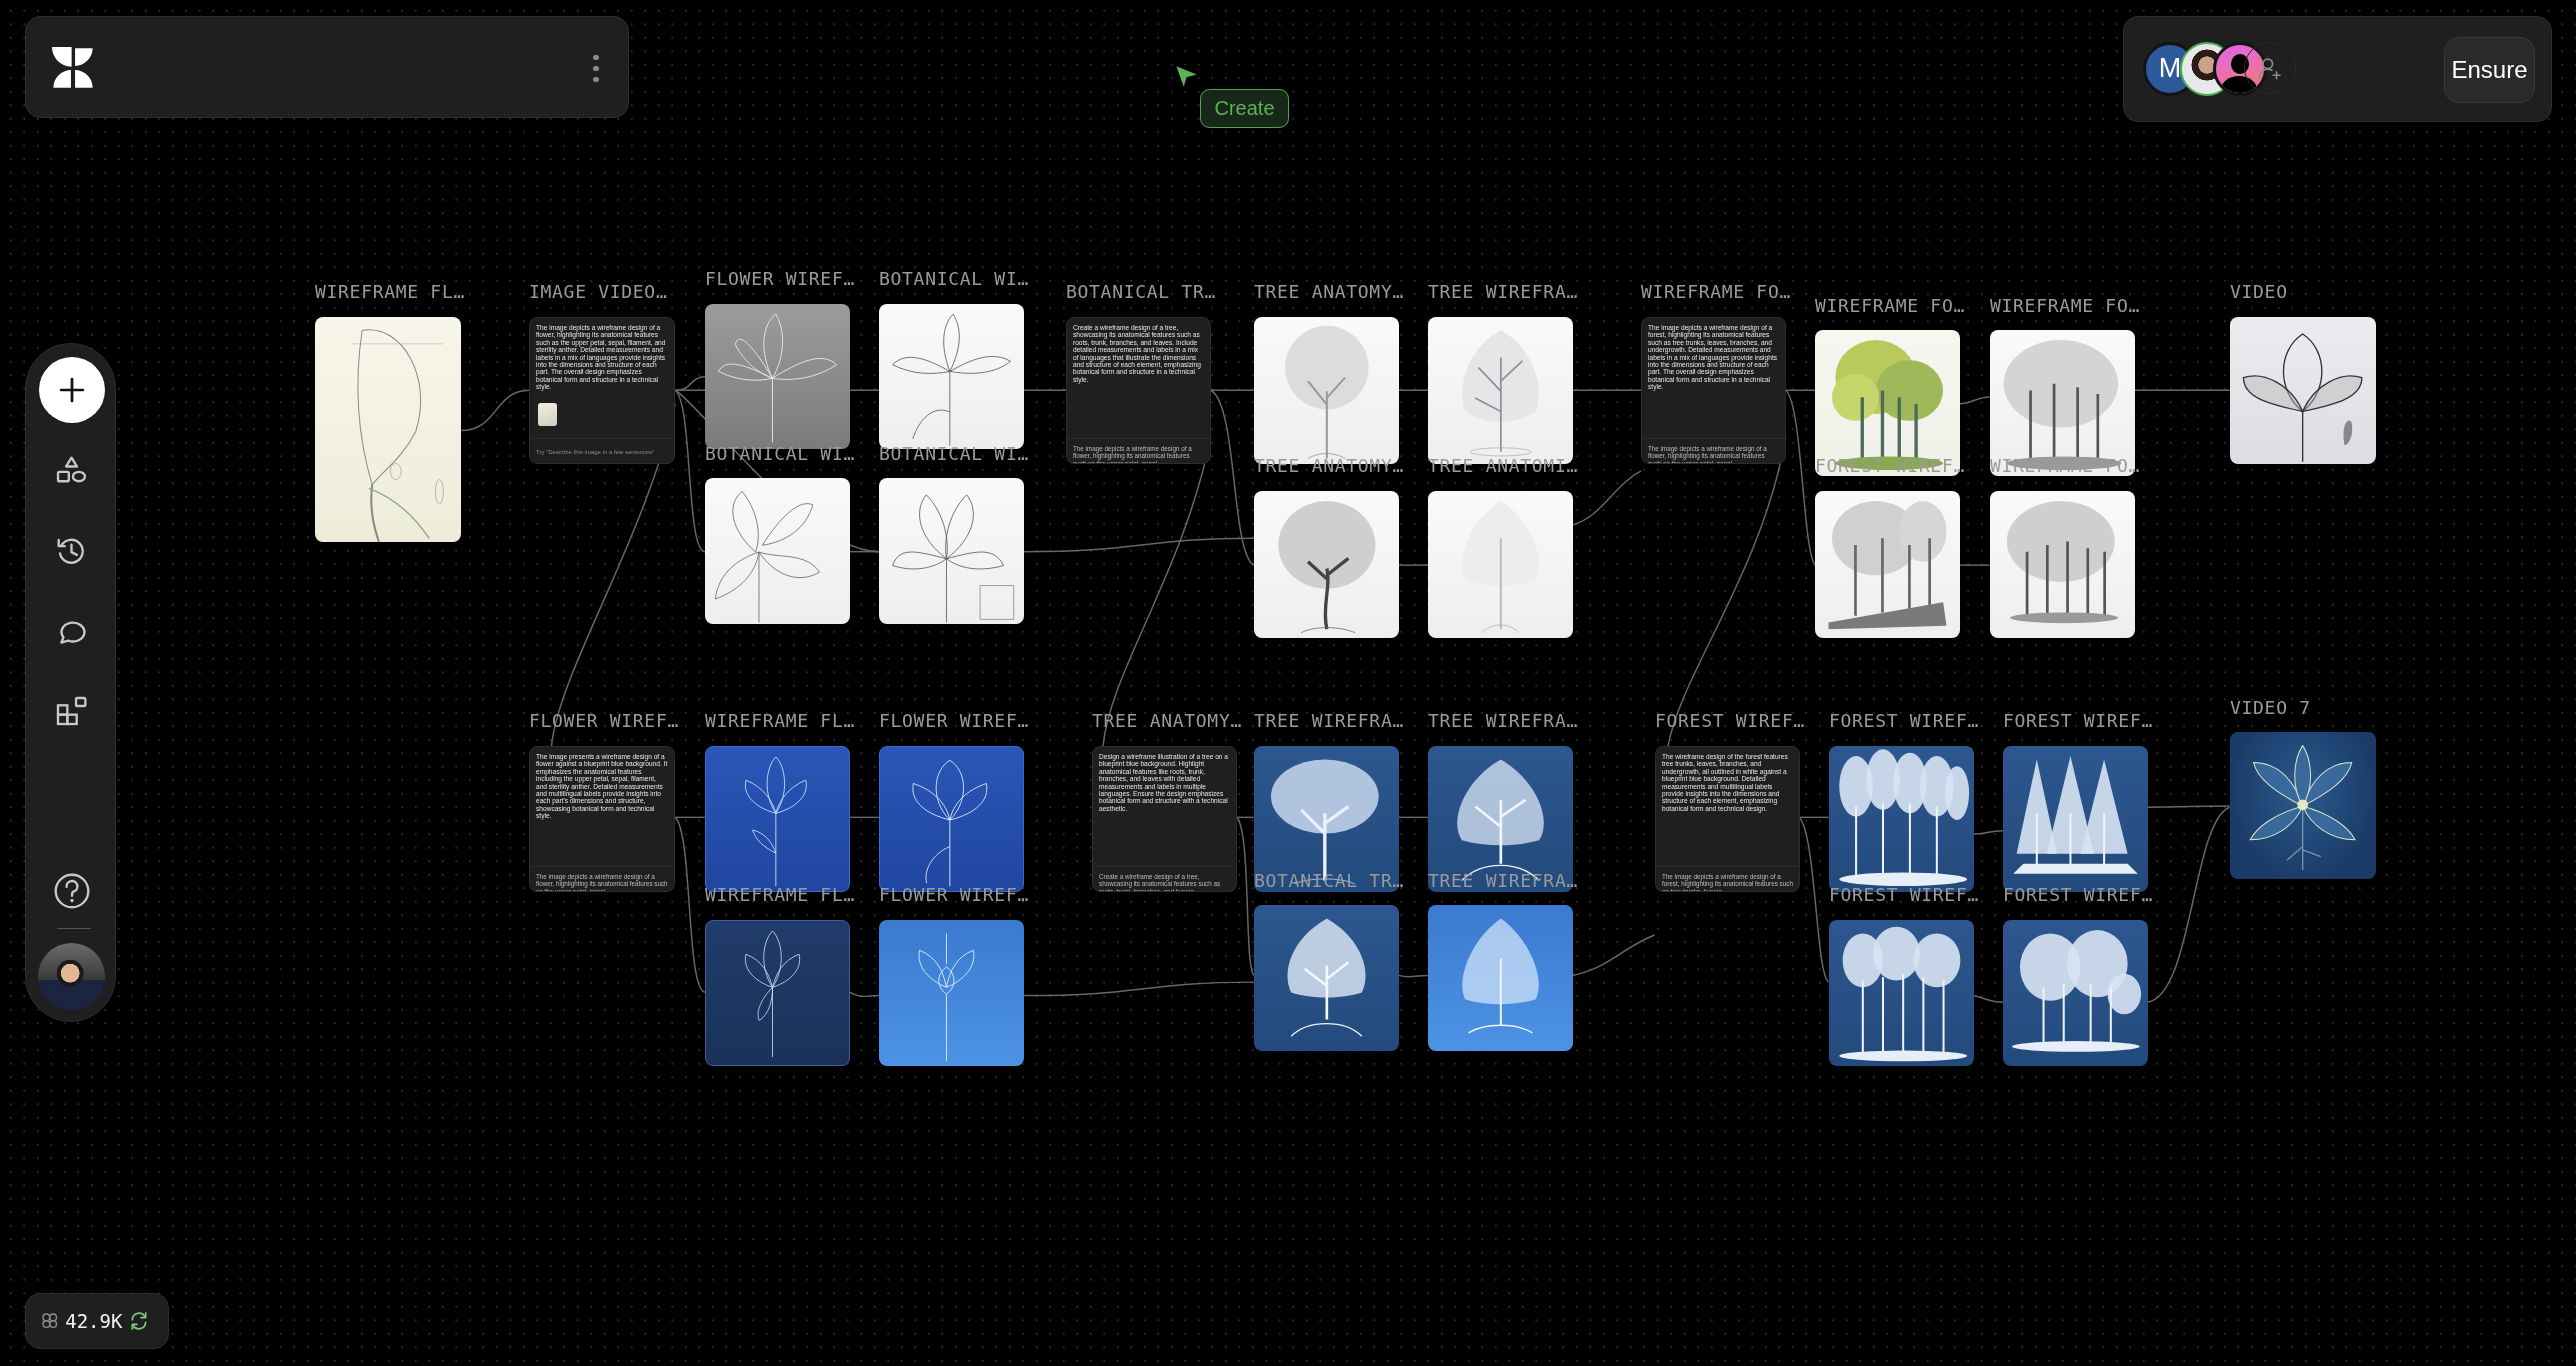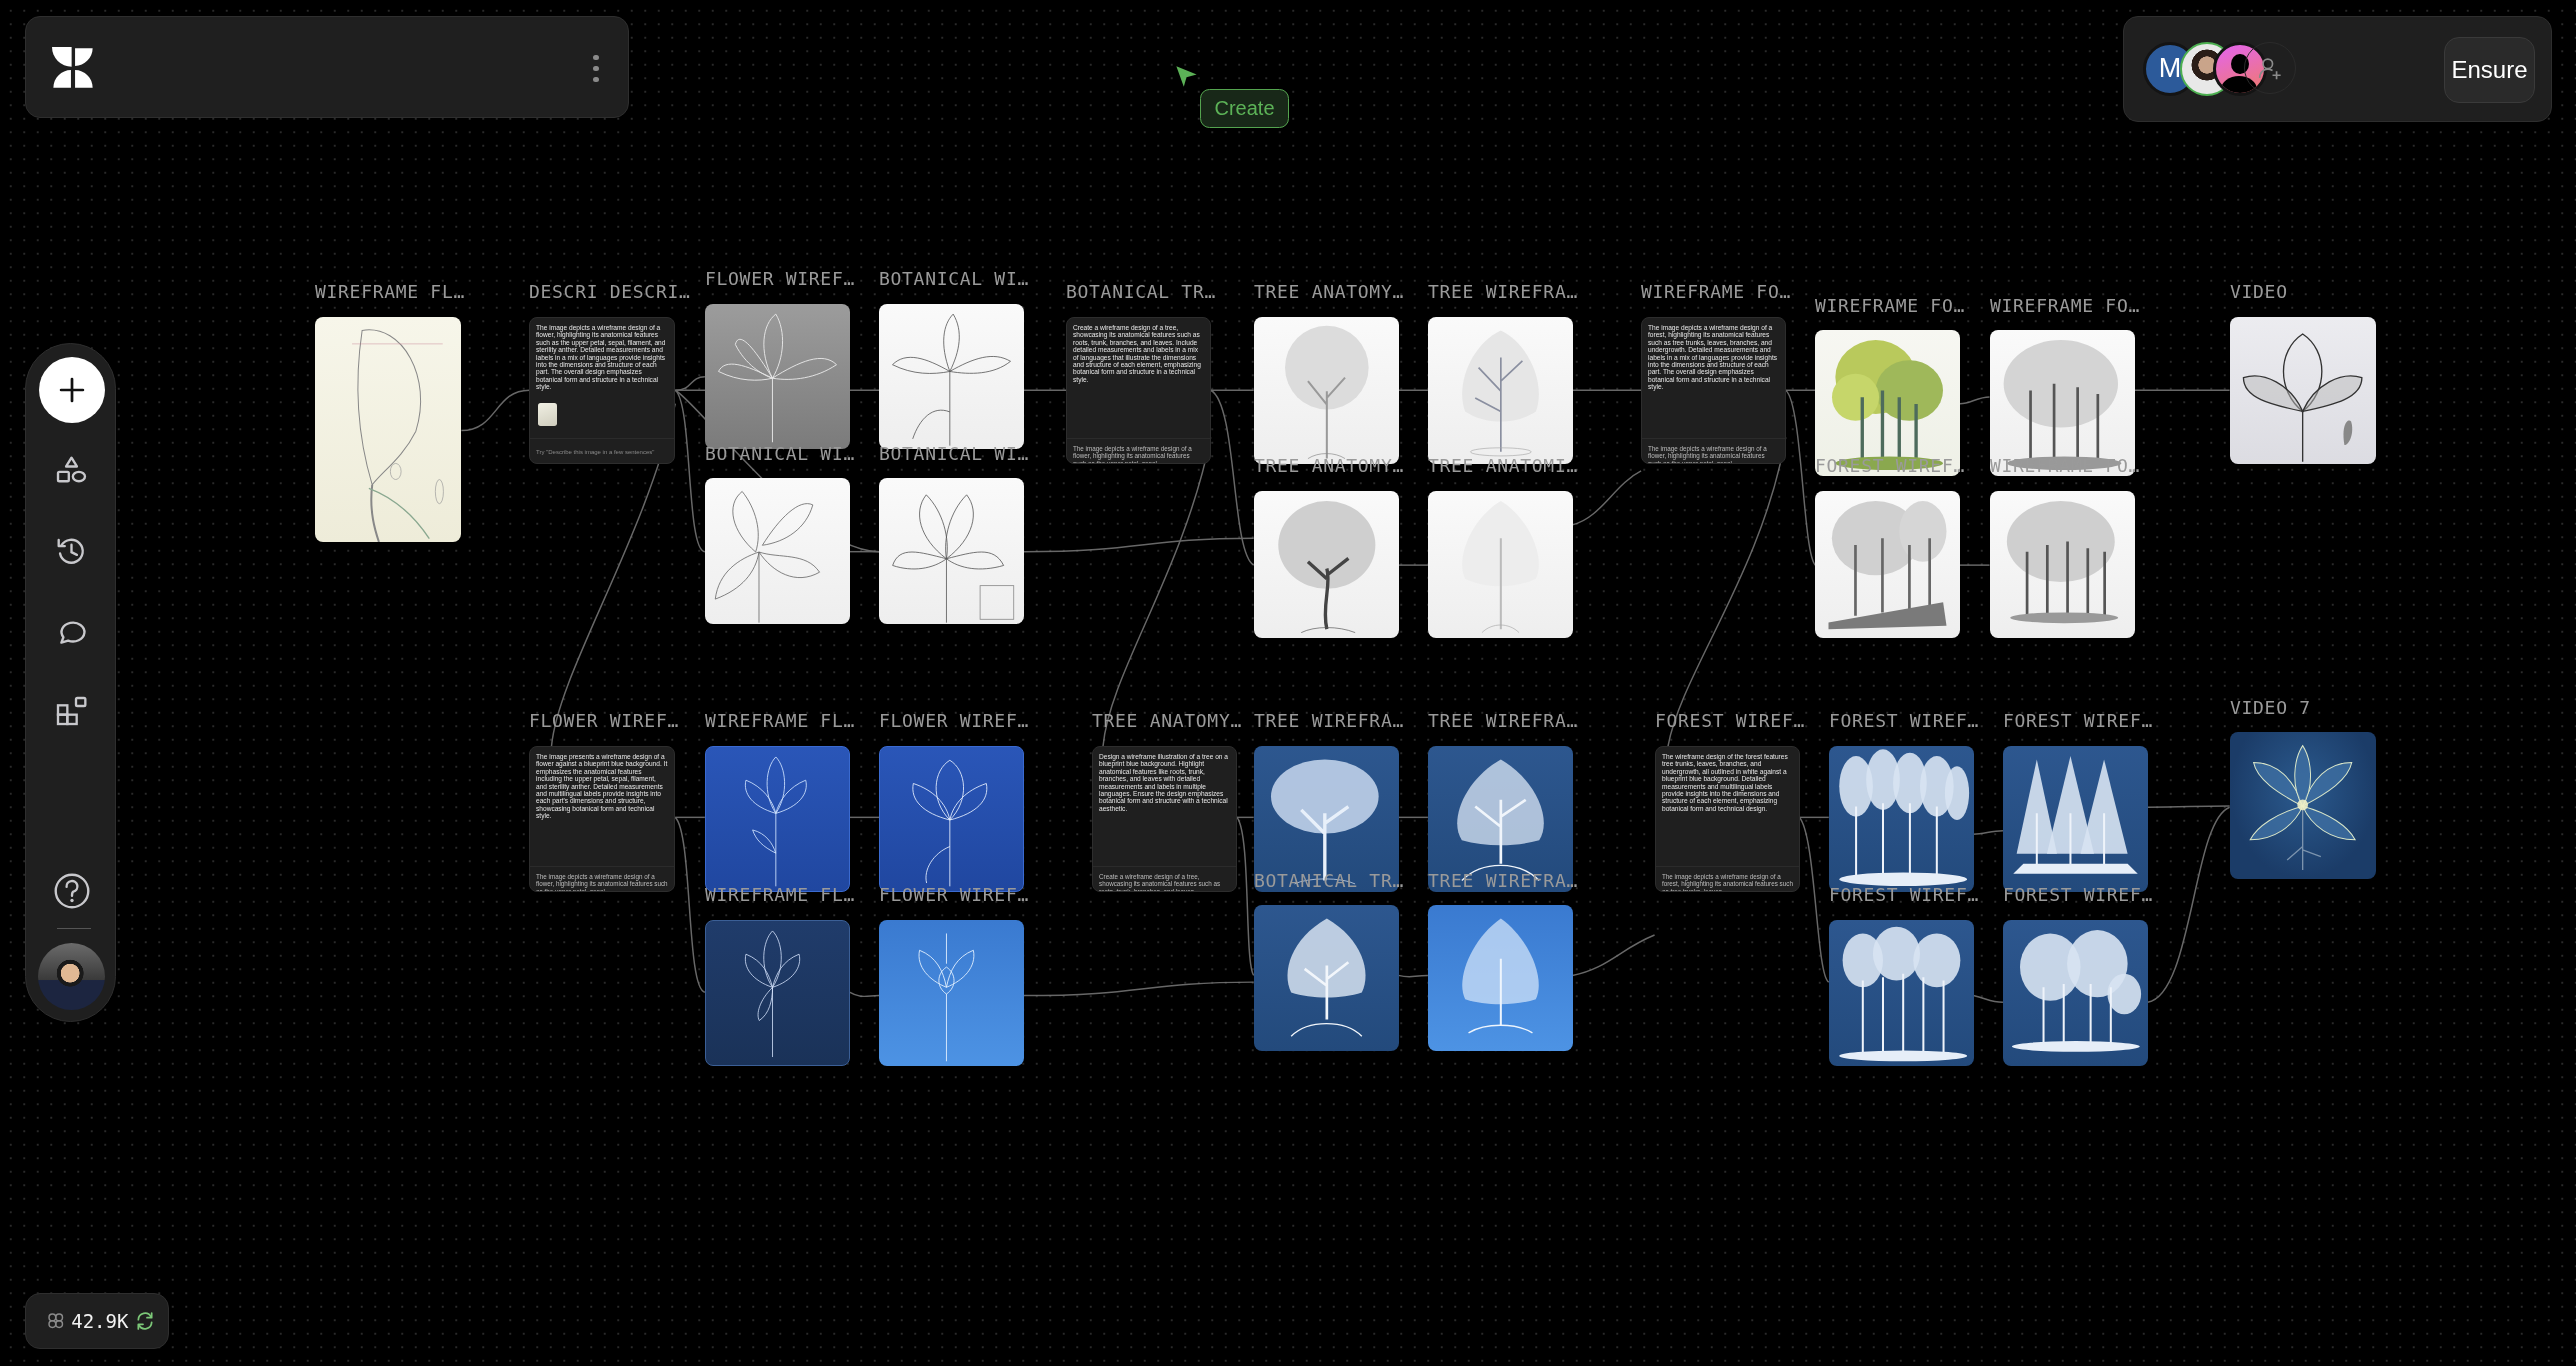--- a/index.html
+++ b/index.html
@@ -43,21 +43,21 @@
   #tool-shapes { top:106px; }
   #tool-history { top:187px; }
   #tool-comment { top:268px; }
   #tool-apps { top:348px; }
   #tool-help { top:527px; }
   #toolbar-divider { position:absolute; left:31px; top:584px; width:34px; height:1.3px; background:#555; }
   #user-avatar { position:absolute; left:12px; top:599px; width:67px; height:67px; border-radius:50%; overflow:hidden; cursor:pointer;
     background: radial-gradient(circle at 48% 45%, #e0b894 0 18%, #1a1a1a 19% 26%, transparent 27%), linear-gradient(180deg,#6b6b6b 0%,#3a3a3a 55%,#1c2540 56%,#1c2540 100%); }
 
   
-  #credits { left:25px; top:1293px; width:144px; height:56px; border-radius:15px; display:flex; align-items:center; padding-left:21px; box-sizing:border-box; gap:6.7px; }
+  #credits { left:25px; top:1293px; width:144px; height:56px; border-radius:15px; display:flex; align-items:center; padding-left:15px; box-sizing:border-box; gap:6.7px; }
   #credits-value { font-family:"DejaVu Sans Mono", monospace; font-size:19px; color:#f2f2f2; }
 
   
   .node-label { position:absolute; font-family:"DejaVu Sans Mono", monospace; font-size:18px; letter-spacing:0.7px; color:#9a9a9a; white-space:nowrap; }
   .node { position:absolute; border-radius:8px; overflow:hidden; box-sizing:border-box; cursor:pointer; }
   .text-node { background:#1f1f1f; border:0.7px solid #2d2d2d; }
   .text-node .main-text { position:absolute; left:6px; top:6px; right:6px; font-size:6.6px; line-height:7.4px; color:#e8e8e8; }
   .text-node .foot { position:absolute; left:0; right:0; bottom:0; height:25px; border-top:0.7px solid #2b2b2b; padding:6px 6px 0; box-sizing:border-box; font-size:6.3px; line-height:7.4px; color:#bdbdbd; overflow:hidden; }
   .text-node .foot.hint { color:#8a8a8a; font-size:6px; line-height:15px; }
   .text-node .thumb { position:absolute; left:8px; bottom:37px; width:19px; height:23px; border-radius:2.7px; background:linear-gradient(160deg,#f1f0e4,#cfcdbd); }
@@ -231,21 +231,21 @@
   <svg class="art" viewBox="0 0 217 335">
     <path d="M70 20 C130 10 175 90 150 170 C130 210 100 230 85 250 C70 200 55 120 70 20 Z" fill="none" stroke="#888" stroke-width="1.5"></path>
     <path d="M85 250 C80 290 90 320 95 335" stroke="#888" stroke-width="3" fill="none"></path>
     <path d="M80 255 C120 270 150 300 170 330" stroke="#8aa890" stroke-width="2" fill="none"></path>
     <ellipse cx="120" cy="230" rx="8" ry="12" fill="none" stroke="#999"></ellipse>
     <ellipse cx="185" cy="260" rx="6" ry="18" fill="none" stroke="#999"></ellipse>
     <line x1="55" y1="40" x2="190" y2="40" stroke="#c89" stroke-width="0.7"></line>
   </svg>
 </div>
 
-<div class="node-label" style="left:529px;top:281px">DESCRI DESCRI…</div>
+<div class="node-label" style="left:529px;top:281px">IMAGE VIDEO…</div>
 <div class="node text-node" style="left:529px;top:317px;width:146px;height:147px">
   <div class="main-text">The image depicts a wireframe design of a flower, highlighting its anatomical features such as the upper petal, sepal, filament, and sterility anther. Detailed measurements and labels in a mix of languages provide insights into the dimensions and structure of each part. The overall design emphasizes botanical form and structure in a technical style.</div>
   <div class="thumb"></div>
   <div class="foot hint">Try "Describe this image in a few sentences"</div>
 </div>
 
 <div class="node-label" style="left:705px;top:268px">FLOWER WIREF…</div>
 <div class="node img-grey" style="left:705px;top:304px;width:145px;height:145px">
   <svg class="art" viewBox="0 0 215 215">
     <g fill="none" stroke="#e8e8e8" stroke-width="1.4">

